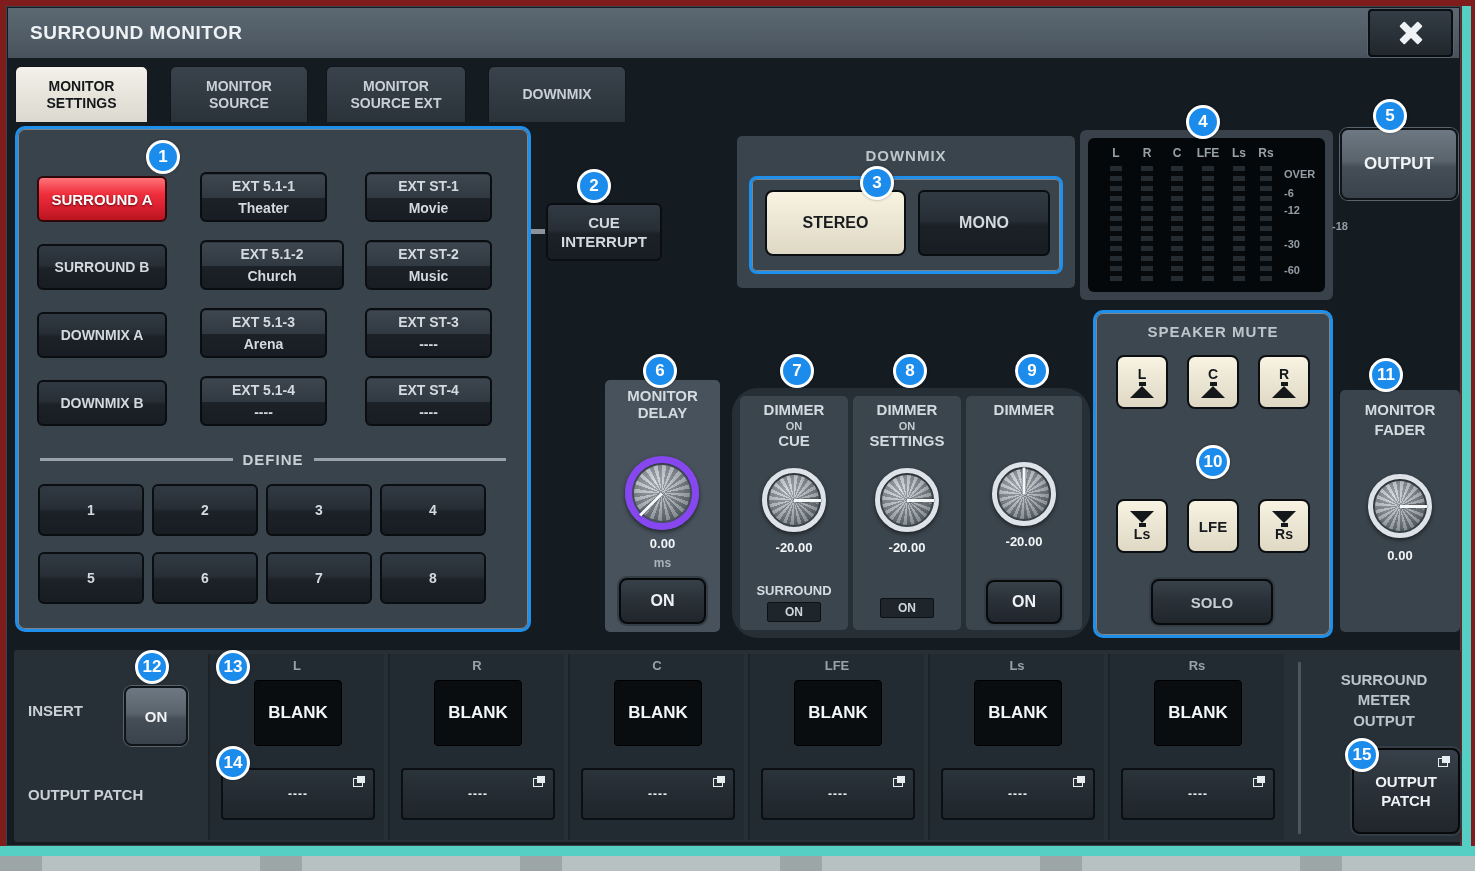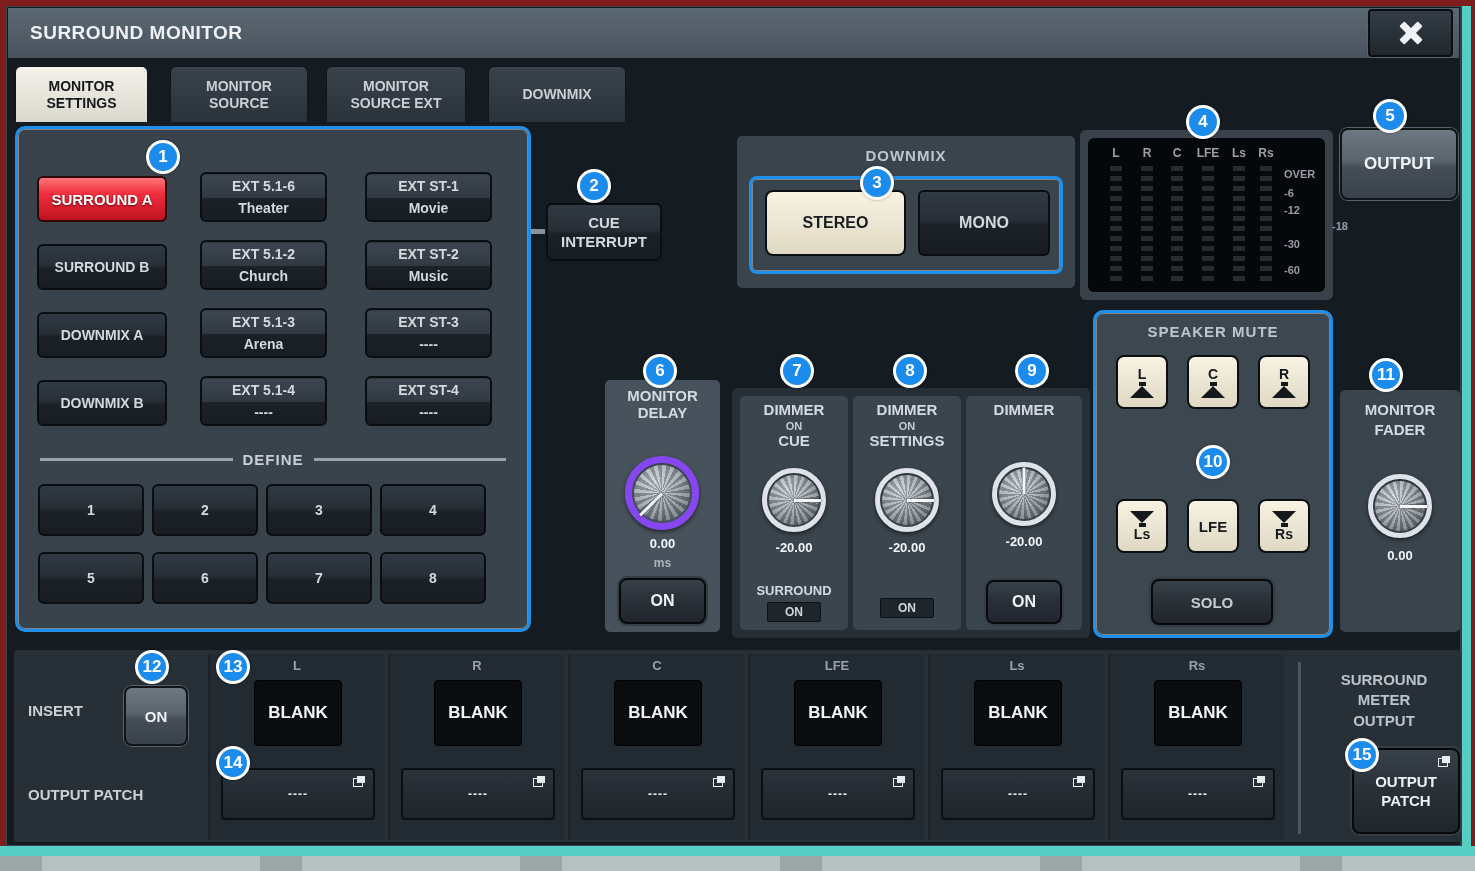--- a/index.html
+++ b/index.html
@@ -122,24 +122,24 @@
   <div class="tab" style="left:488px;width:138px;">DOWNMIX</div>
 
   <div class="panel-blue" style="left:15px;top:126px;width:516px;height:506px;">
 
     <div class="btn-dark btn-red" style="left:19px;top:47px;width:130px;height:46px;font-size:15px;">SURROUND A</div>
     <div class="btn-dark" style="left:19px;top:115px;width:130px;height:46px;">SURROUND B</div>
     <div class="btn-dark" style="left:19px;top:183px;width:130px;height:46px;">DOWNMIX A</div>
     <div class="btn-dark" style="left:19px;top:251px;width:130px;height:46px;">DOWNMIX B</div>
 
     <div class="btn-dark btn2" style="left:182px;top:43px;width:127px;height:50px;">
-      <span class="ln1">EXT 5.1-6</span>
+      <span class="ln1">EXT 5.1-1</span>
       <span class="ln2">Theater</span>
     </div>
-    <div class="btn-dark btn2" style="left:182px;top:111px;width:127px;height:50px;">
+    <div class="btn-dark btn2" style="left:182px;top:111px;width:144px;height:50px;">
       <span class="ln1">EXT 5.1-2</span>
       <span class="ln2">Church</span>
     </div>
     <div class="btn-dark btn2" style="left:182px;top:179px;width:127px;height:50px;">
       <span class="ln1">EXT 5.1-3</span>
       <span class="ln2">Arena</span>
     </div>
     <div class="btn-dark btn2" style="left:182px;top:247px;width:127px;height:50px;">
       <span class="ln1">EXT 5.1-4</span>
       <span class="ln2">----</span>
@@ -220,21 +220,21 @@
     <div class="knob purple" style="left:20px;top:76px;width:74px;height:74px;">
       <div class="knob-ring"></div>
       <div class="knob-face"></div>
       <div class="knob-pointer" style="transform:rotate(135deg);"></div>
     </div>
     <div class="kv" style="top:156px;">0.00</div>
     <div class="ku" style="top:176px;">ms</div>
     <div class="btn-on" style="left:14px;top:198px;width:87px;height:46px;">ON</div>
   </div>
 
-  <div class="panel-gray" style="left:732px;top:388px;width:358px;height:250px;background:#272f36;">
+  <div class="panel-gray" style="left:732px;top:388px;width:358px;height:250px;background:#272f36;border-radius:26px;">
 
     <div class="panel-gray" style="left:8px;top:8px;width:108px;height:234px;background:#3b454d;">
       <div class="col-title" style="top:6px;">DIMMER</div>
       <div class="col-sub" style="top:24px;">ON</div>
       <div class="col-title" style="top:37px;">CUE</div>
       <div class="knob" style="left:22px;top:72px;width:64px;height:64px;">
         <div class="knob-ring"></div>
         <div class="knob-face"></div>
         <div class="knob-pointer" style="transform:rotate(0deg);"></div>
       </div>

